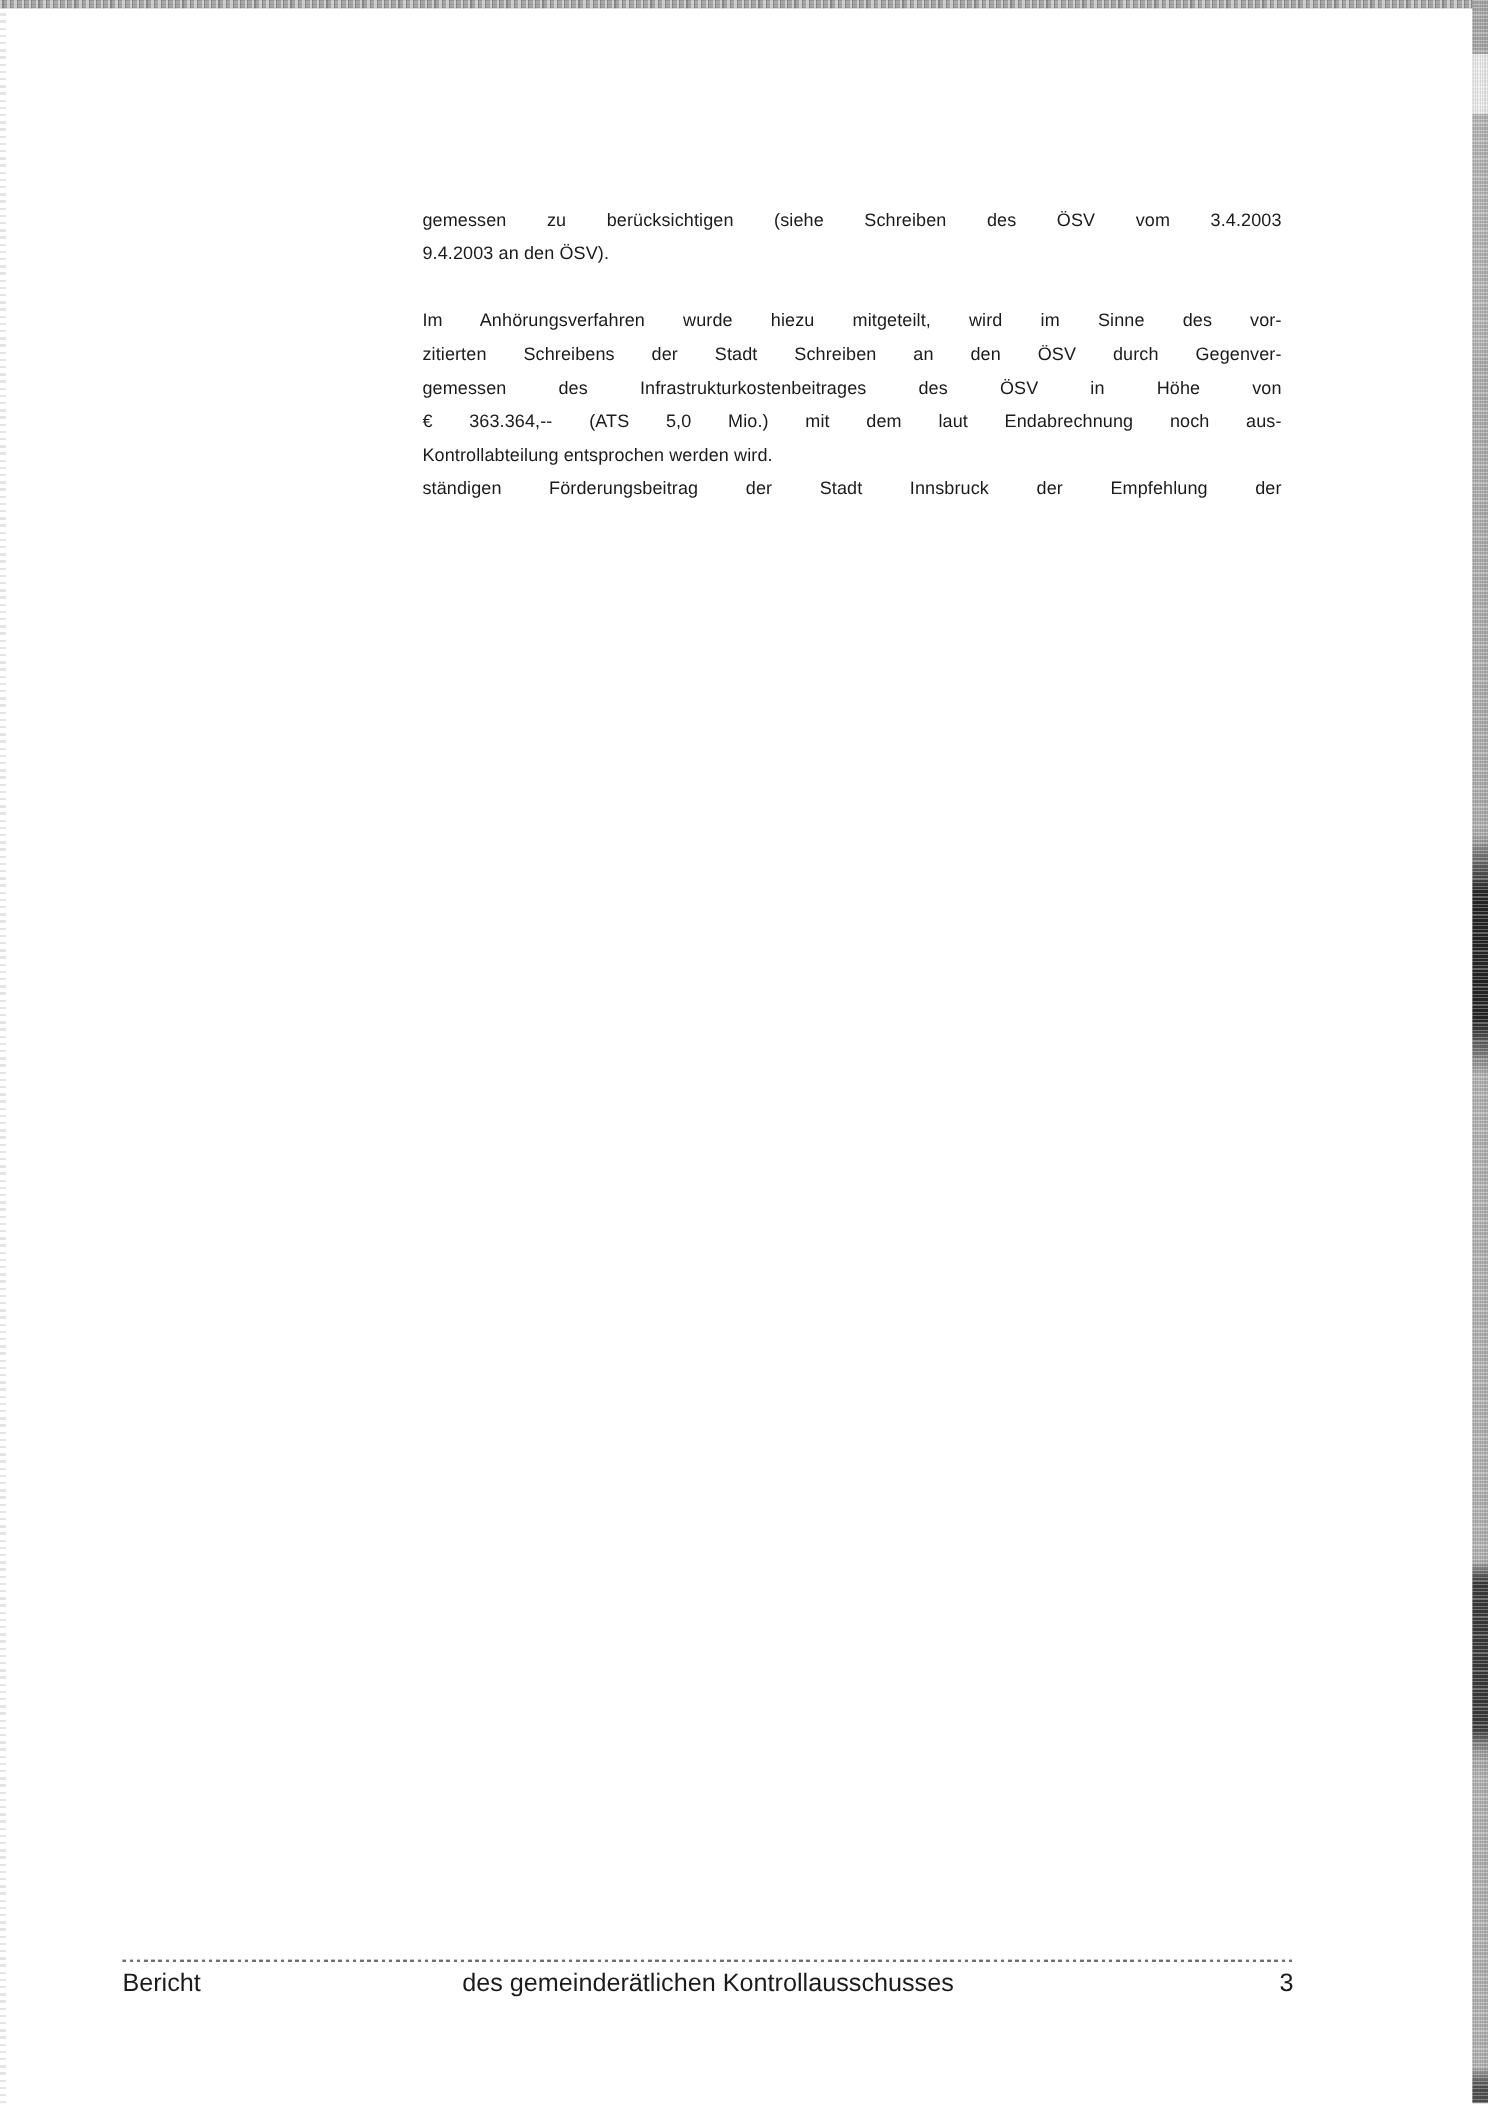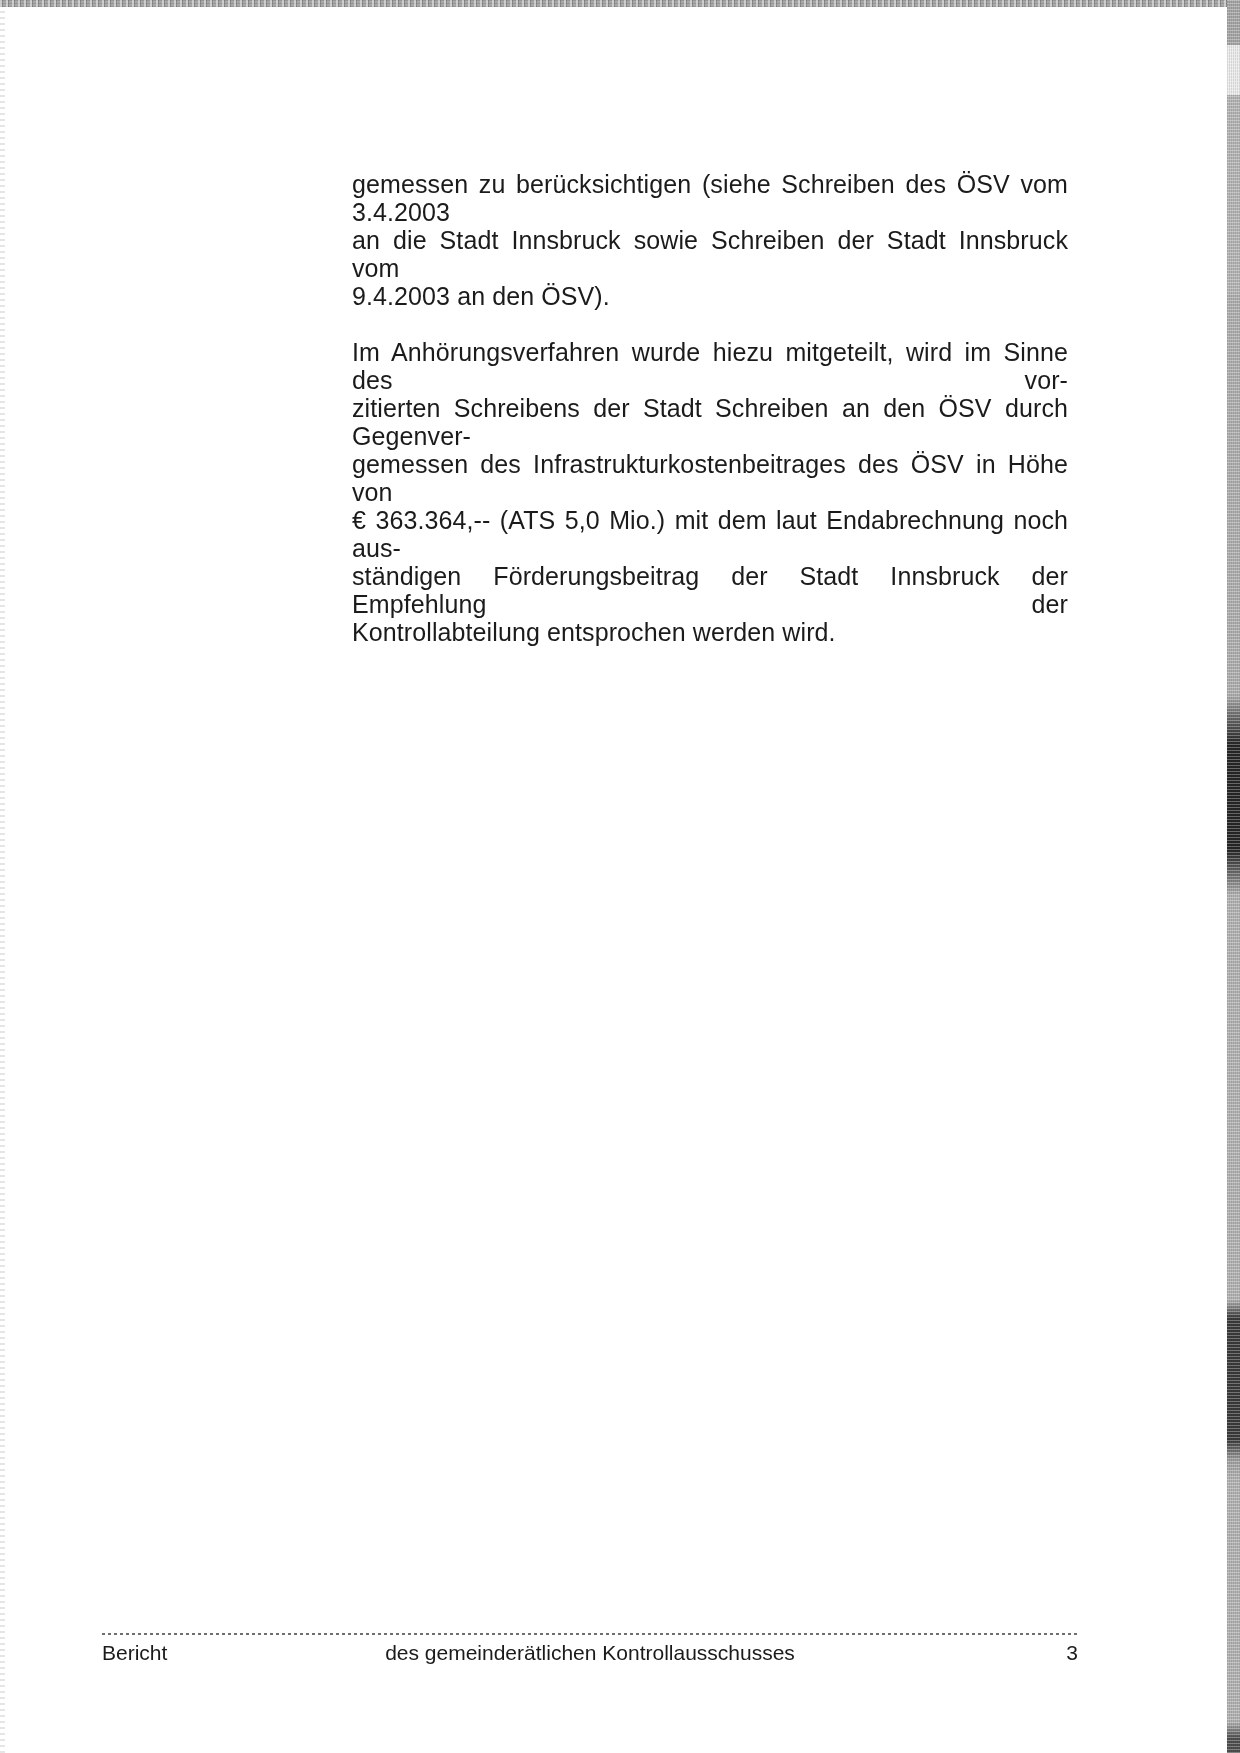--- a/index.html
+++ b/index.html
@@ -50,21 +50,21 @@
     width: 5px; height: 1746px;
     background-image: repeating-linear-gradient(0deg, #d7d7d7 0 2px, transparent 2px 6px);
     opacity: 0.65;
   }
 
   
   .content {
     position: absolute;
     left: 352px; top: 170px;
     width: 716px;
-    font-size: 25px;
+    font-size: 15px;
     line-height: 28px;
     letter-spacing: 0.1px;
   }
   .para { margin: 0 0 28px 0; }
   .line { text-align: justify; text-align-last: justify; }
   .line.last { text-align: center; text-align-last: left; }
 
   
   .footer {
     position: absolute;
@@ -87,31 +87,30 @@
 <div class="page">
 
   <div class="top-edge"></div>
   <div class="left-edge"></div>
   <div class="right-edge"></div>
 
   <div class="content">
 
     <div class="para">
       <div class="line">gemessen zu berücksichtigen (siehe Schreiben des ÖSV vom 3.4.2003</div>
-      <div class="line">an die Stadt Innsbruck sowie Schreiben der Stadt Innsbruck vom</div>
       <div class="line last">9.4.2003 an den ÖSV).</div>
     </div>
 
     <div class="para">
       <div class="line">Im Anhörungsverfahren wurde hiezu mitgeteilt, wird im Sinne des vor-</div>
       <div class="line">zitierten Schreibens der Stadt Schreiben an den ÖSV durch Gegenver-</div>
       <div class="line">gemessen des Infrastrukturkostenbeitrages des ÖSV in Höhe von</div>
       <div class="line">€ 363.364,-- (ATS 5,0 Mio.) mit dem laut Endabrechnung noch aus-</div>
+      <div class="line last">Kontrollabteilung entsprochen werden wird.</div>
       <div class="line">ständigen Förderungsbeitrag der Stadt Innsbruck der Empfehlung der</div>
-      <div class="line last">Kontrollabteilung entsprochen werden wird.</div>
     </div>
 
   </div>
 
   <div class="footer">
     <div class="footer-divider"></div>
     <div class="footer-row">
       <span class="footer-left">Bericht</span>
       <span class="footer-center">des gemeinderätlichen Kontrollausschusses</span>
       <span class="footer-right">3</span>

